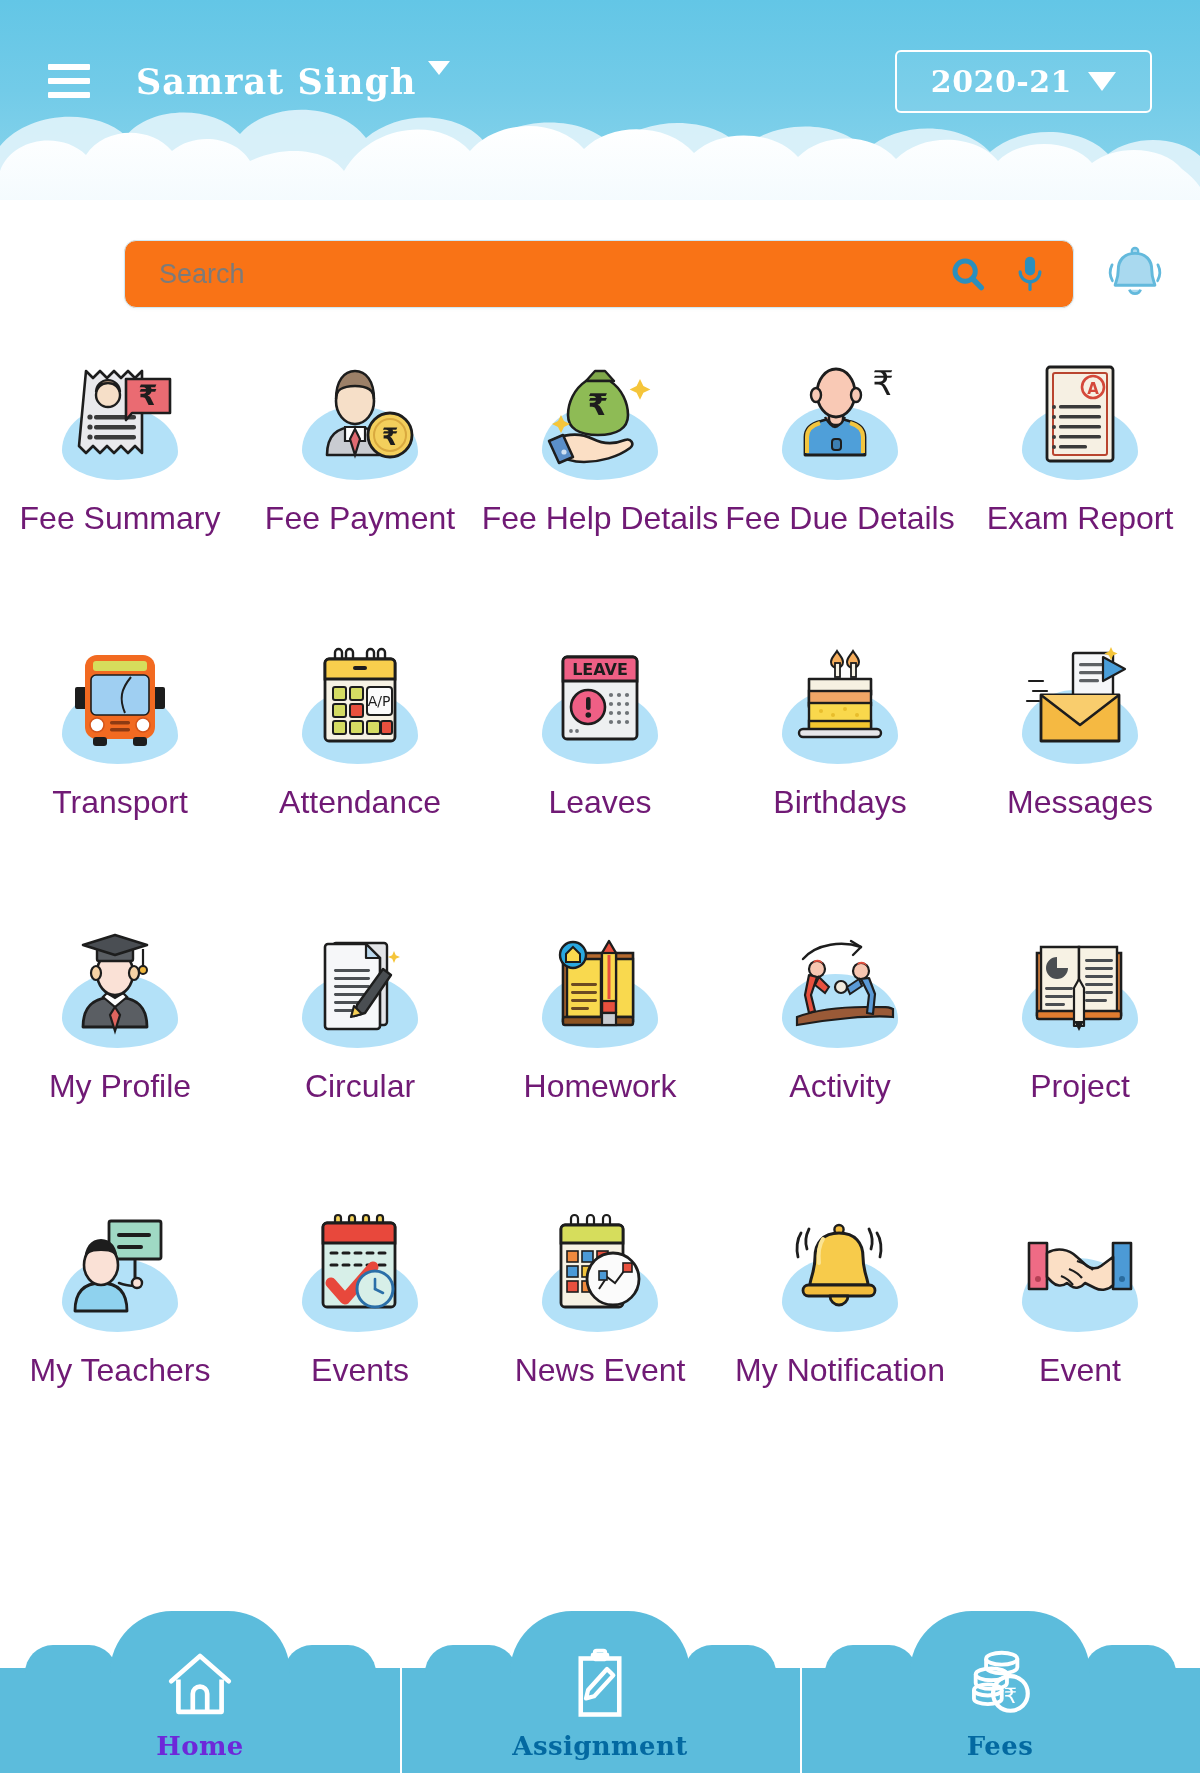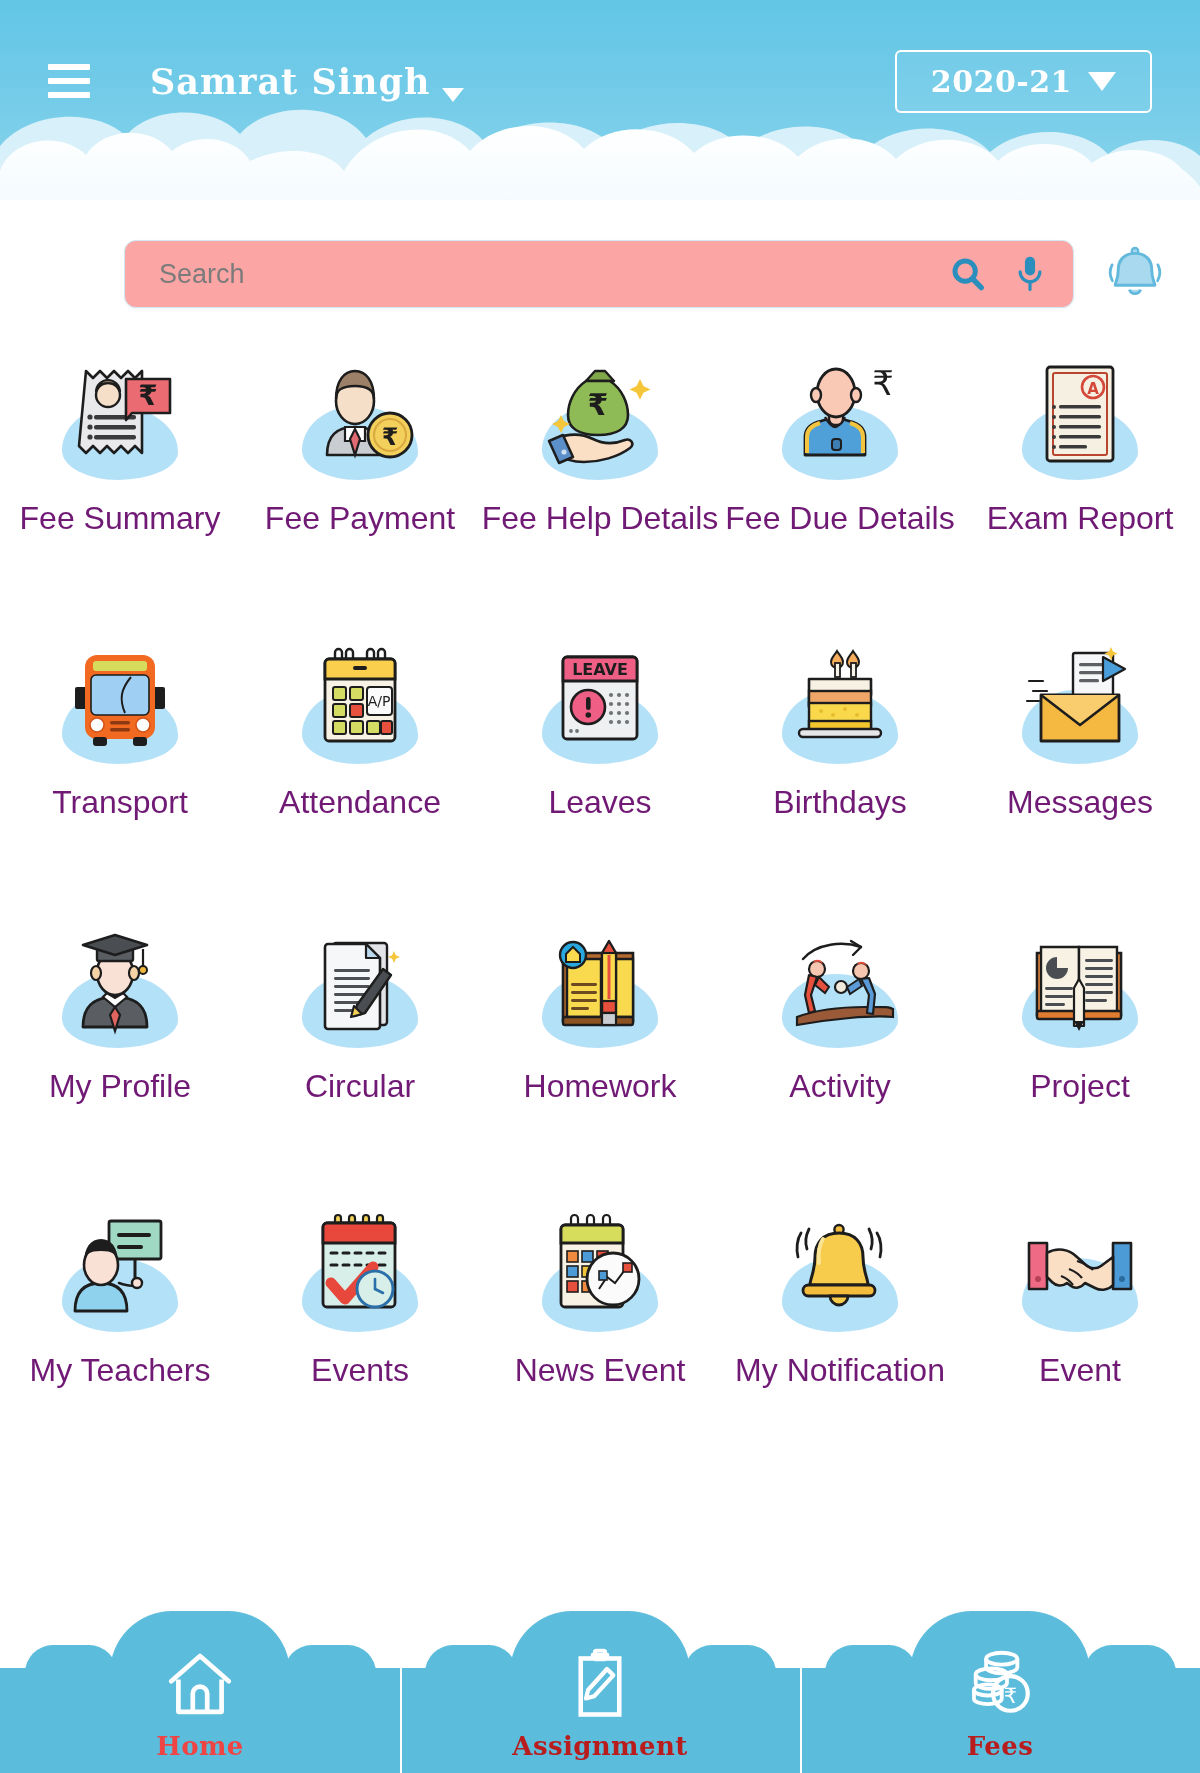--- a/index.html
+++ b/index.html
@@ -33,30 +33,30 @@
     display: flex; flex-direction: column;
     justify-content: space-between;
     cursor: pointer;
     flex: 0 0 auto;
   }
   .hamburger span {
     display: block; width: 42px; height: 6px;
     background: #ffffff; border-radius: 1px;
   }
   .user-name {
-    margin-left: 60px;
+    margin-left: 46px;
     color: #ffffff;
     font-size: 35px;
     font-weight: bold;
     font-family: "DejaVu Serif", serif;
     letter-spacing: 1px;
     white-space: nowrap;
     cursor: pointer;
     display: flex;
-    align-items: flex-end;
+    align-items: flex-start;
   }
   .caret-down {
     display: inline-block;
     margin-left: 12px;
     width: 0; height: 0;
     border-left: 11px solid transparent;
     border-right: 11px solid transparent;
     border-top: 14px solid #ffffff;
   }
   .year-select {
@@ -93,21 +93,21 @@
     width: 1200px;
     height: 72px;
     display: flex;
     align-items: center;
     padding: 0 38px 0 124px;
     z-index: 10;
   }
   .search-box {
     flex: 0 0 950px;
     height: 68px;
-    background: #fca5a5;
+    background: #f97316;
     border: 1px solid #cfe8f3;
     border-radius: 12px;
     display: flex;
     align-items: center;
     padding: 0 26px 0 34px;
     box-shadow: 0 1px 3px rgba(120,160,180,0.10);
   }
   .search-input {
     flex: 1 1 auto;
     border: none;
@@ -224,22 +224,22 @@
     display: flex; align-items: center; justify-content: center;
     height: 76px;
   }
   .nav-label {
     position: relative; z-index: 3;
     font-family: "DejaVu Serif", serif;
     font-weight: bold;
     font-size: 26px;
     letter-spacing: 0.4px;
   }
-  .nav-label.active { color: #ef4444; }
-  .nav-label.inactive { color: #b91c1c; }
+  .nav-label.active { color: #6d28d9; }
+  .nav-label.inactive { color: #0369a1; }
 </style>
 </head>
 <body>
 
 <div class="header">
   <div class="header-bar">
     <div class="hamburger">
       <span></span>
         <span></span>
         <span></span>

